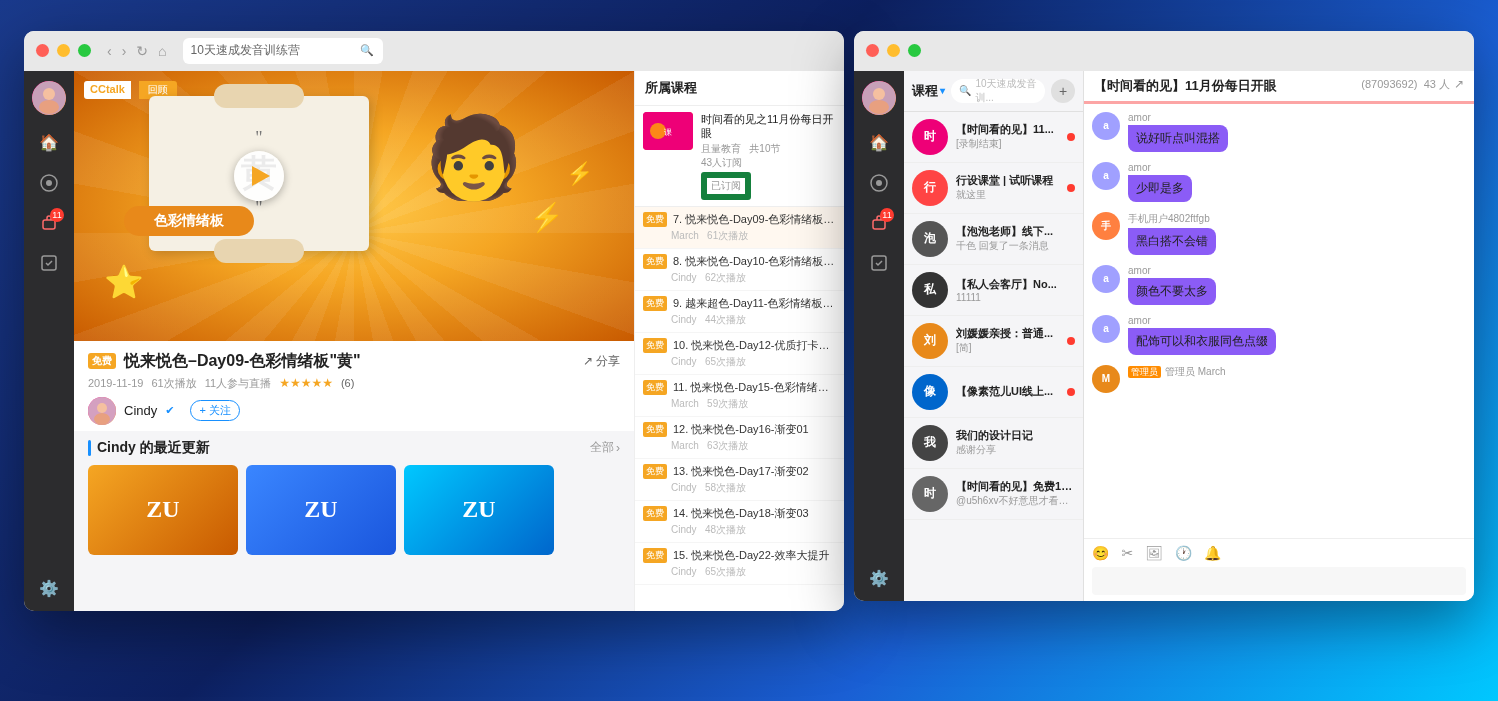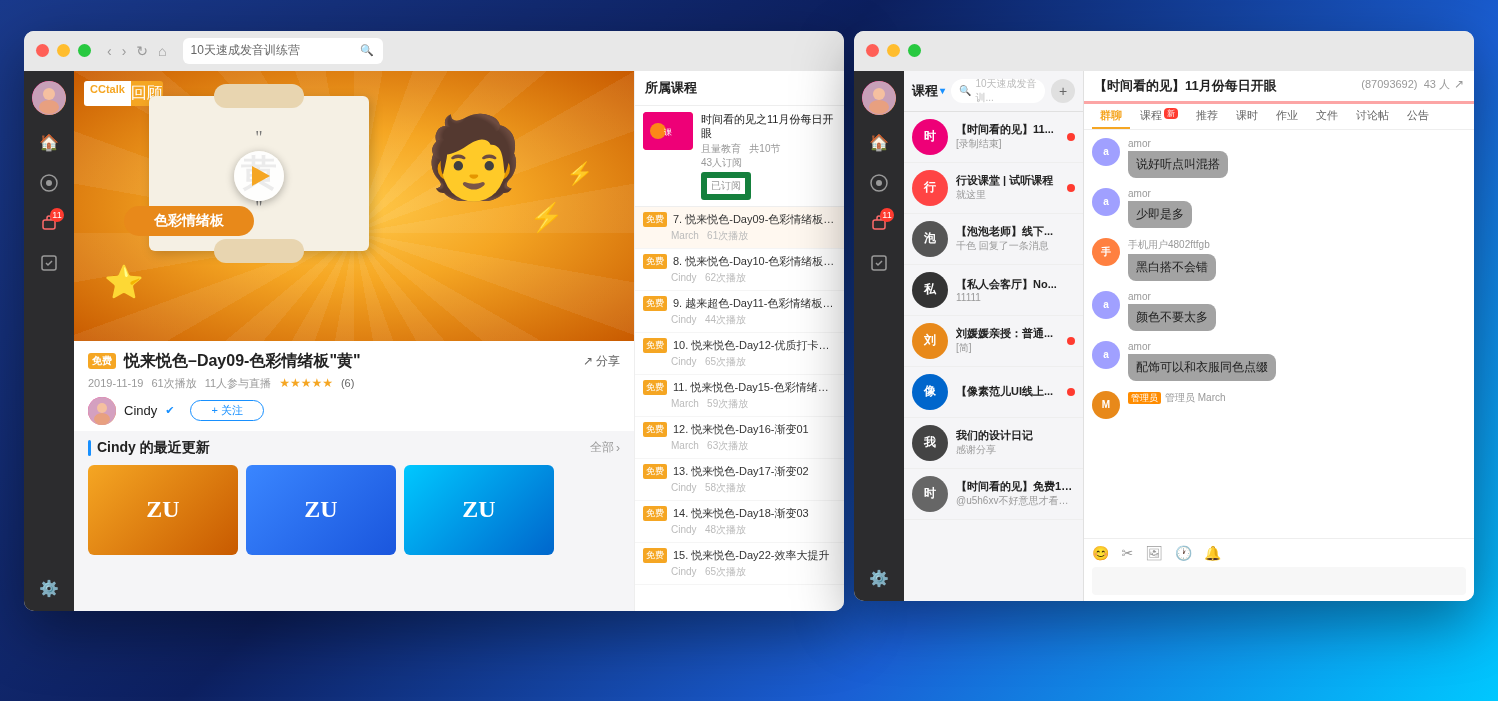--- a/index.html
+++ b/index.html
@@ -159,23 +159,24 @@
       background: #fff;
       color: #f5a623;
       font-size: 11px;
       font-weight: bold;
       padding: 2px 6px;
       border-radius: 3px 0 0 3px;
     }
     .badge-review {
       background: #f5a623;
       color: #fff;
-      font-size: 16px;
-      padding: 2px 0;
+      font-size: 10px;
+      padding: 2px 9px;
       border-radius: 0 3px 3px 0;
+      margin-left: 8px;
     }
     .play-btn-overlay {
       position: absolute;
       left: 160px; top: 80px;
       width: 50px; height: 50px;
       background: rgba(255,255,255,0.9);
       border-radius: 50%;
       display: flex;
       align-items: center;
       justify-content: center;
@@ -274,21 +275,21 @@
     }
     .verified-icon {
       color: #1890ff;
       font-size: 11px;
     }
     .follow-btn {
       margin-left: 8px;
       border: 1px solid #1890ff;
       color: #1890ff;
       font-size: 11px;
-      padding: 2px 20px;
+      padding: 2px 8px;
       border-radius: 12px;
       cursor: pointer;
       text-align: center;
     }
     
     .recent-section {
       background: #f5f5f7;
       padding: 8px 14px;
       flex: 1;
     }
@@ -620,21 +621,21 @@
       display: flex; align-items: center; justify-content: center;
       font-size: 10px; color: #fff; font-weight: bold;
     }
     .chat-bubble-wrap { flex: 1; }
     .chat-sender {
       font-size: 10px;
       color: #999;
       margin-bottom: 2px;
     }
     .chat-bubble {
-      background: #a3a3a3;
+      background: #8b5cf6;
       border-radius: 0 8px 8px 8px;
       padding: 5px 8px;
       font-size: 12px;
       color: #222;
       display: inline-block;
       max-width: 180px;
     }
     .chat-input-area {
       border-top: 1px solid #eee;
       padding: 6px 8px;
@@ -1018,30 +1019,20 @@
 
       <div class="chat-panel">
         <div class="chat-header">
           <span class="chat-title">【时间看的见】11月份每日开眼</span>
           <span class="chat-count">
             (<span>87093692</span>)
             &nbsp;<span>43 人</span>
           </span>
           <span class="expand-icon">↗</span>
         </div>
-        <div class="chat-tabs" id="chat-tabs">
-            <div class="chat-tab active">群聊</div>
-            <div class="chat-tab">课程<span class="chat-tab-badge">新</span></div>
-            <div class="chat-tab">推荐</div>
-            <div class="chat-tab">课时</div>
-            <div class="chat-tab">作业</div>
-            <div class="chat-tab">文件</div>
-            <div class="chat-tab">讨论帖</div>
-            <div class="chat-tab">公告</div>
-          </div>
         <div class="chat-messages" id="chat-messages">
             <div class="chat-msg">
     <div class="chat-avatar" style="background:#a0a0ff">a</div>
     <div class="chat-bubble-wrap">
       <div class="chat-sender">amor</div>
       <div class="chat-bubble">说好听点叫混搭</div>
     </div>
   </div>
             <div class="chat-msg">
     <div class="chat-avatar" style="background:#a0a0ff">a</div>

